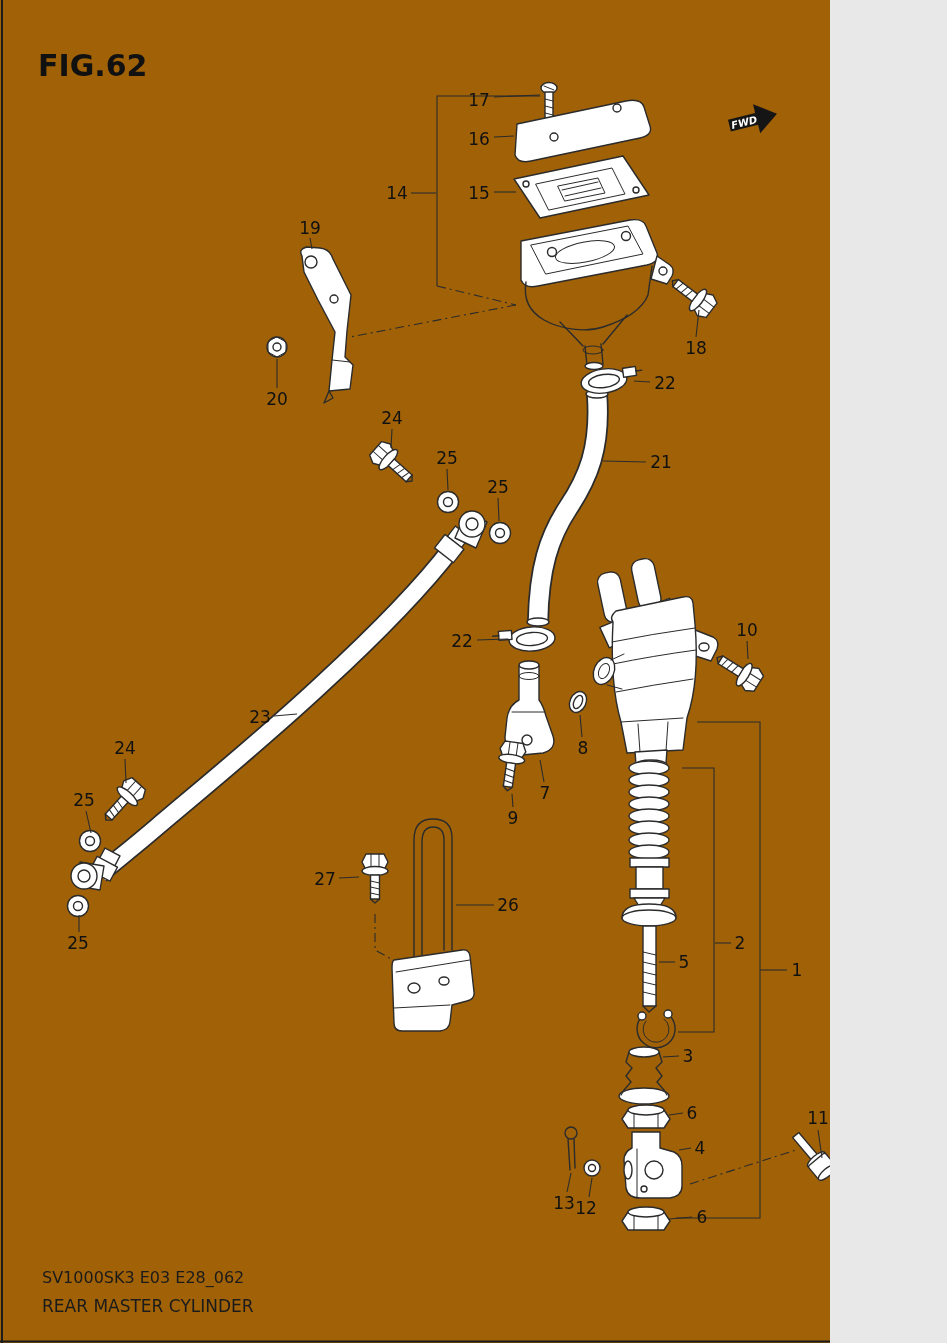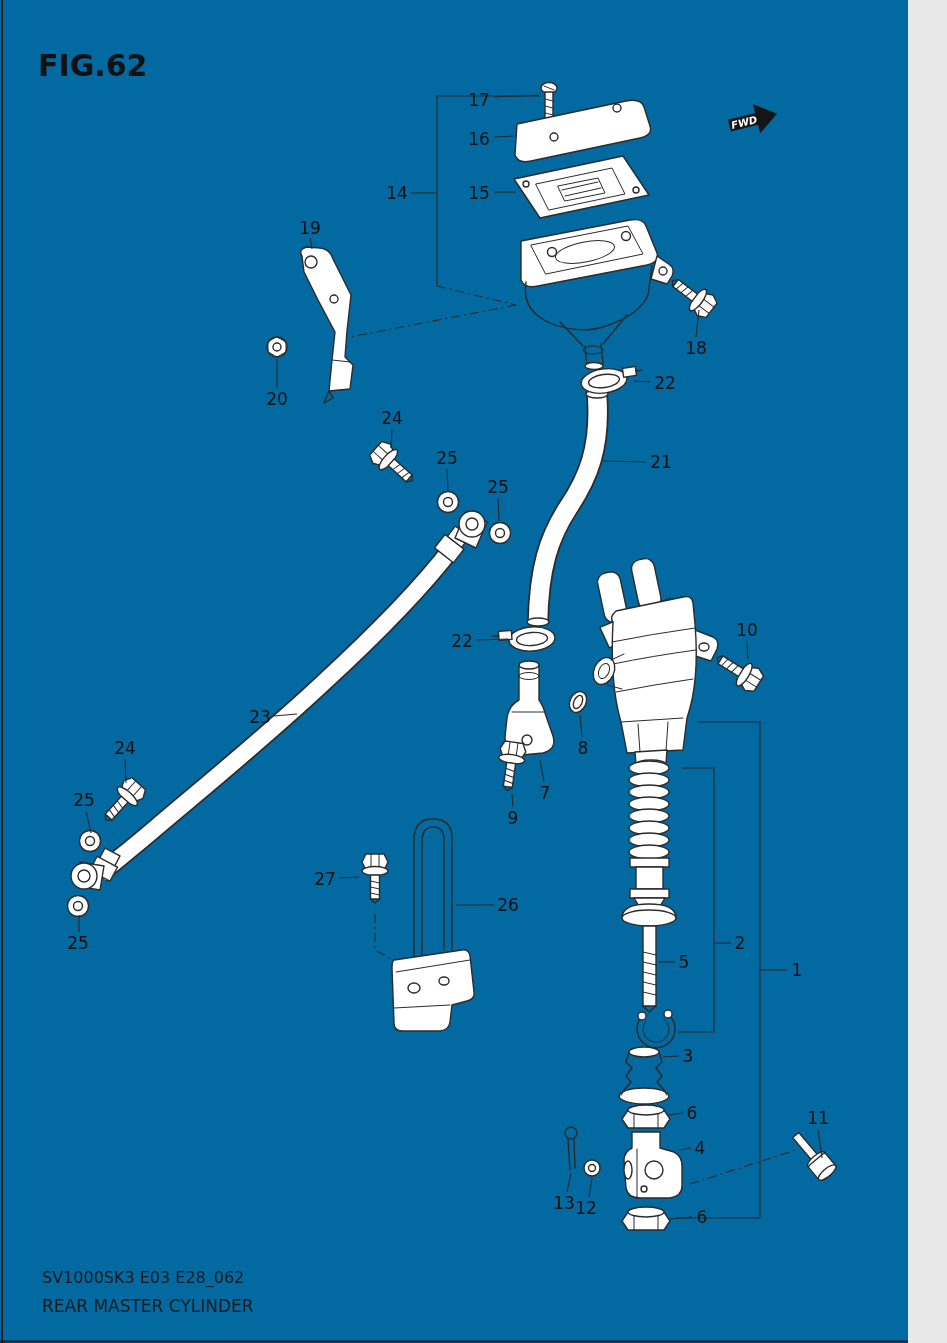--- a/index.html
+++ b/index.html
@@ -1,16 +1,16 @@
 <!DOCTYPE html>
 <html style="--line: #2b2b2b;"><head>
 <meta charset="utf-8">
 <style>
   html,body{margin:0;padding:0;background:#e8e8e8;}
-  .page{position:relative;width:908px;height:1343px;background:#0369a1;overflow:hidden;
+  .page{position:relative;width:830px;height:1343px;background:#a16207;overflow:hidden;
         font-family:"DejaVu Sans","Liberation Sans",sans-serif;text-align:right;}
   svg{position:absolute;left:0;top:0;}
   .ln{stroke:var(--line,#2b2b2b);stroke-width:1.4;fill:none;stroke-linecap:round;stroke-linejoin:round;}
   .fw{stroke:var(--line,#2b2b2b);stroke-width:1.4;fill:#ffffff;stroke-linejoin:round;}
   .thin{stroke-width:1;}
   .leader{stroke:var(--line,#2b2b2b);stroke-width:1.1;fill:none;}
   .bracketline{stroke:var(--line,#2b2b2b);stroke-width:1.1;fill:none;}
   .dashdot{stroke:var(--line,#2b2b2b);stroke-width:1.1;fill:none;stroke-dasharray:9 4 2 4;}
   .hose-outer{stroke:var(--line,#2b2b2b);fill:none;}
   .hose-inner{stroke:#ffffff;fill:none;}

